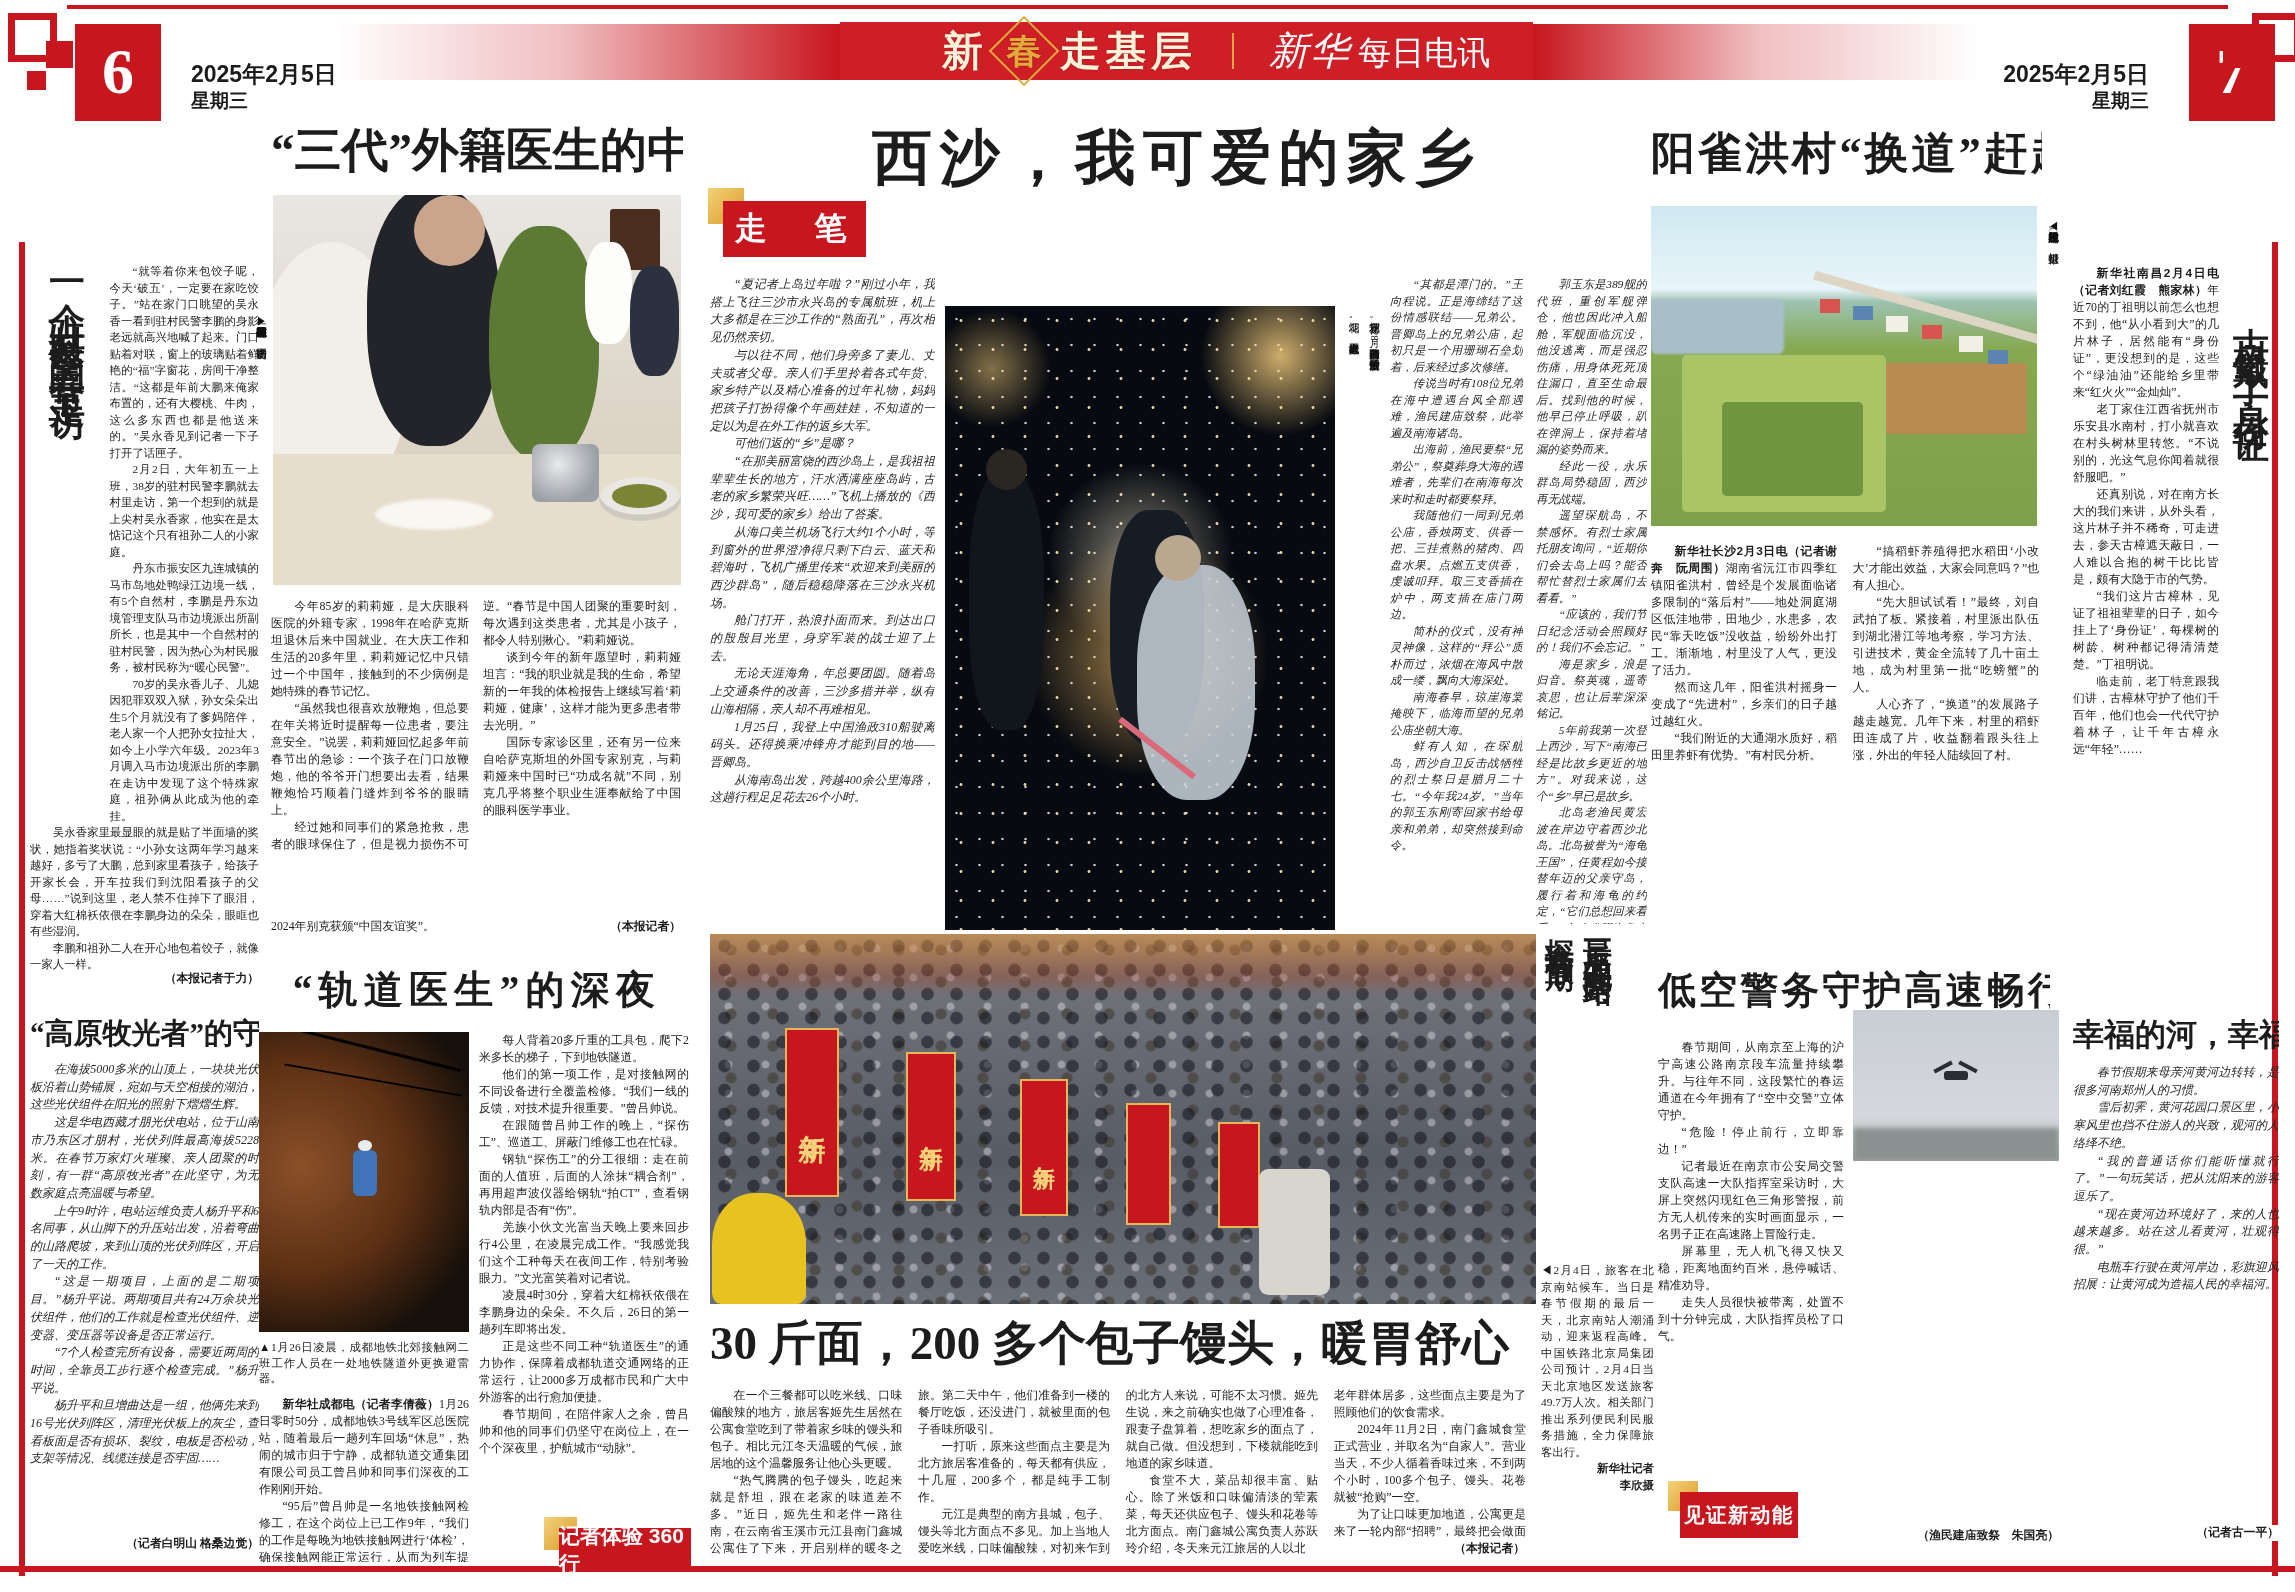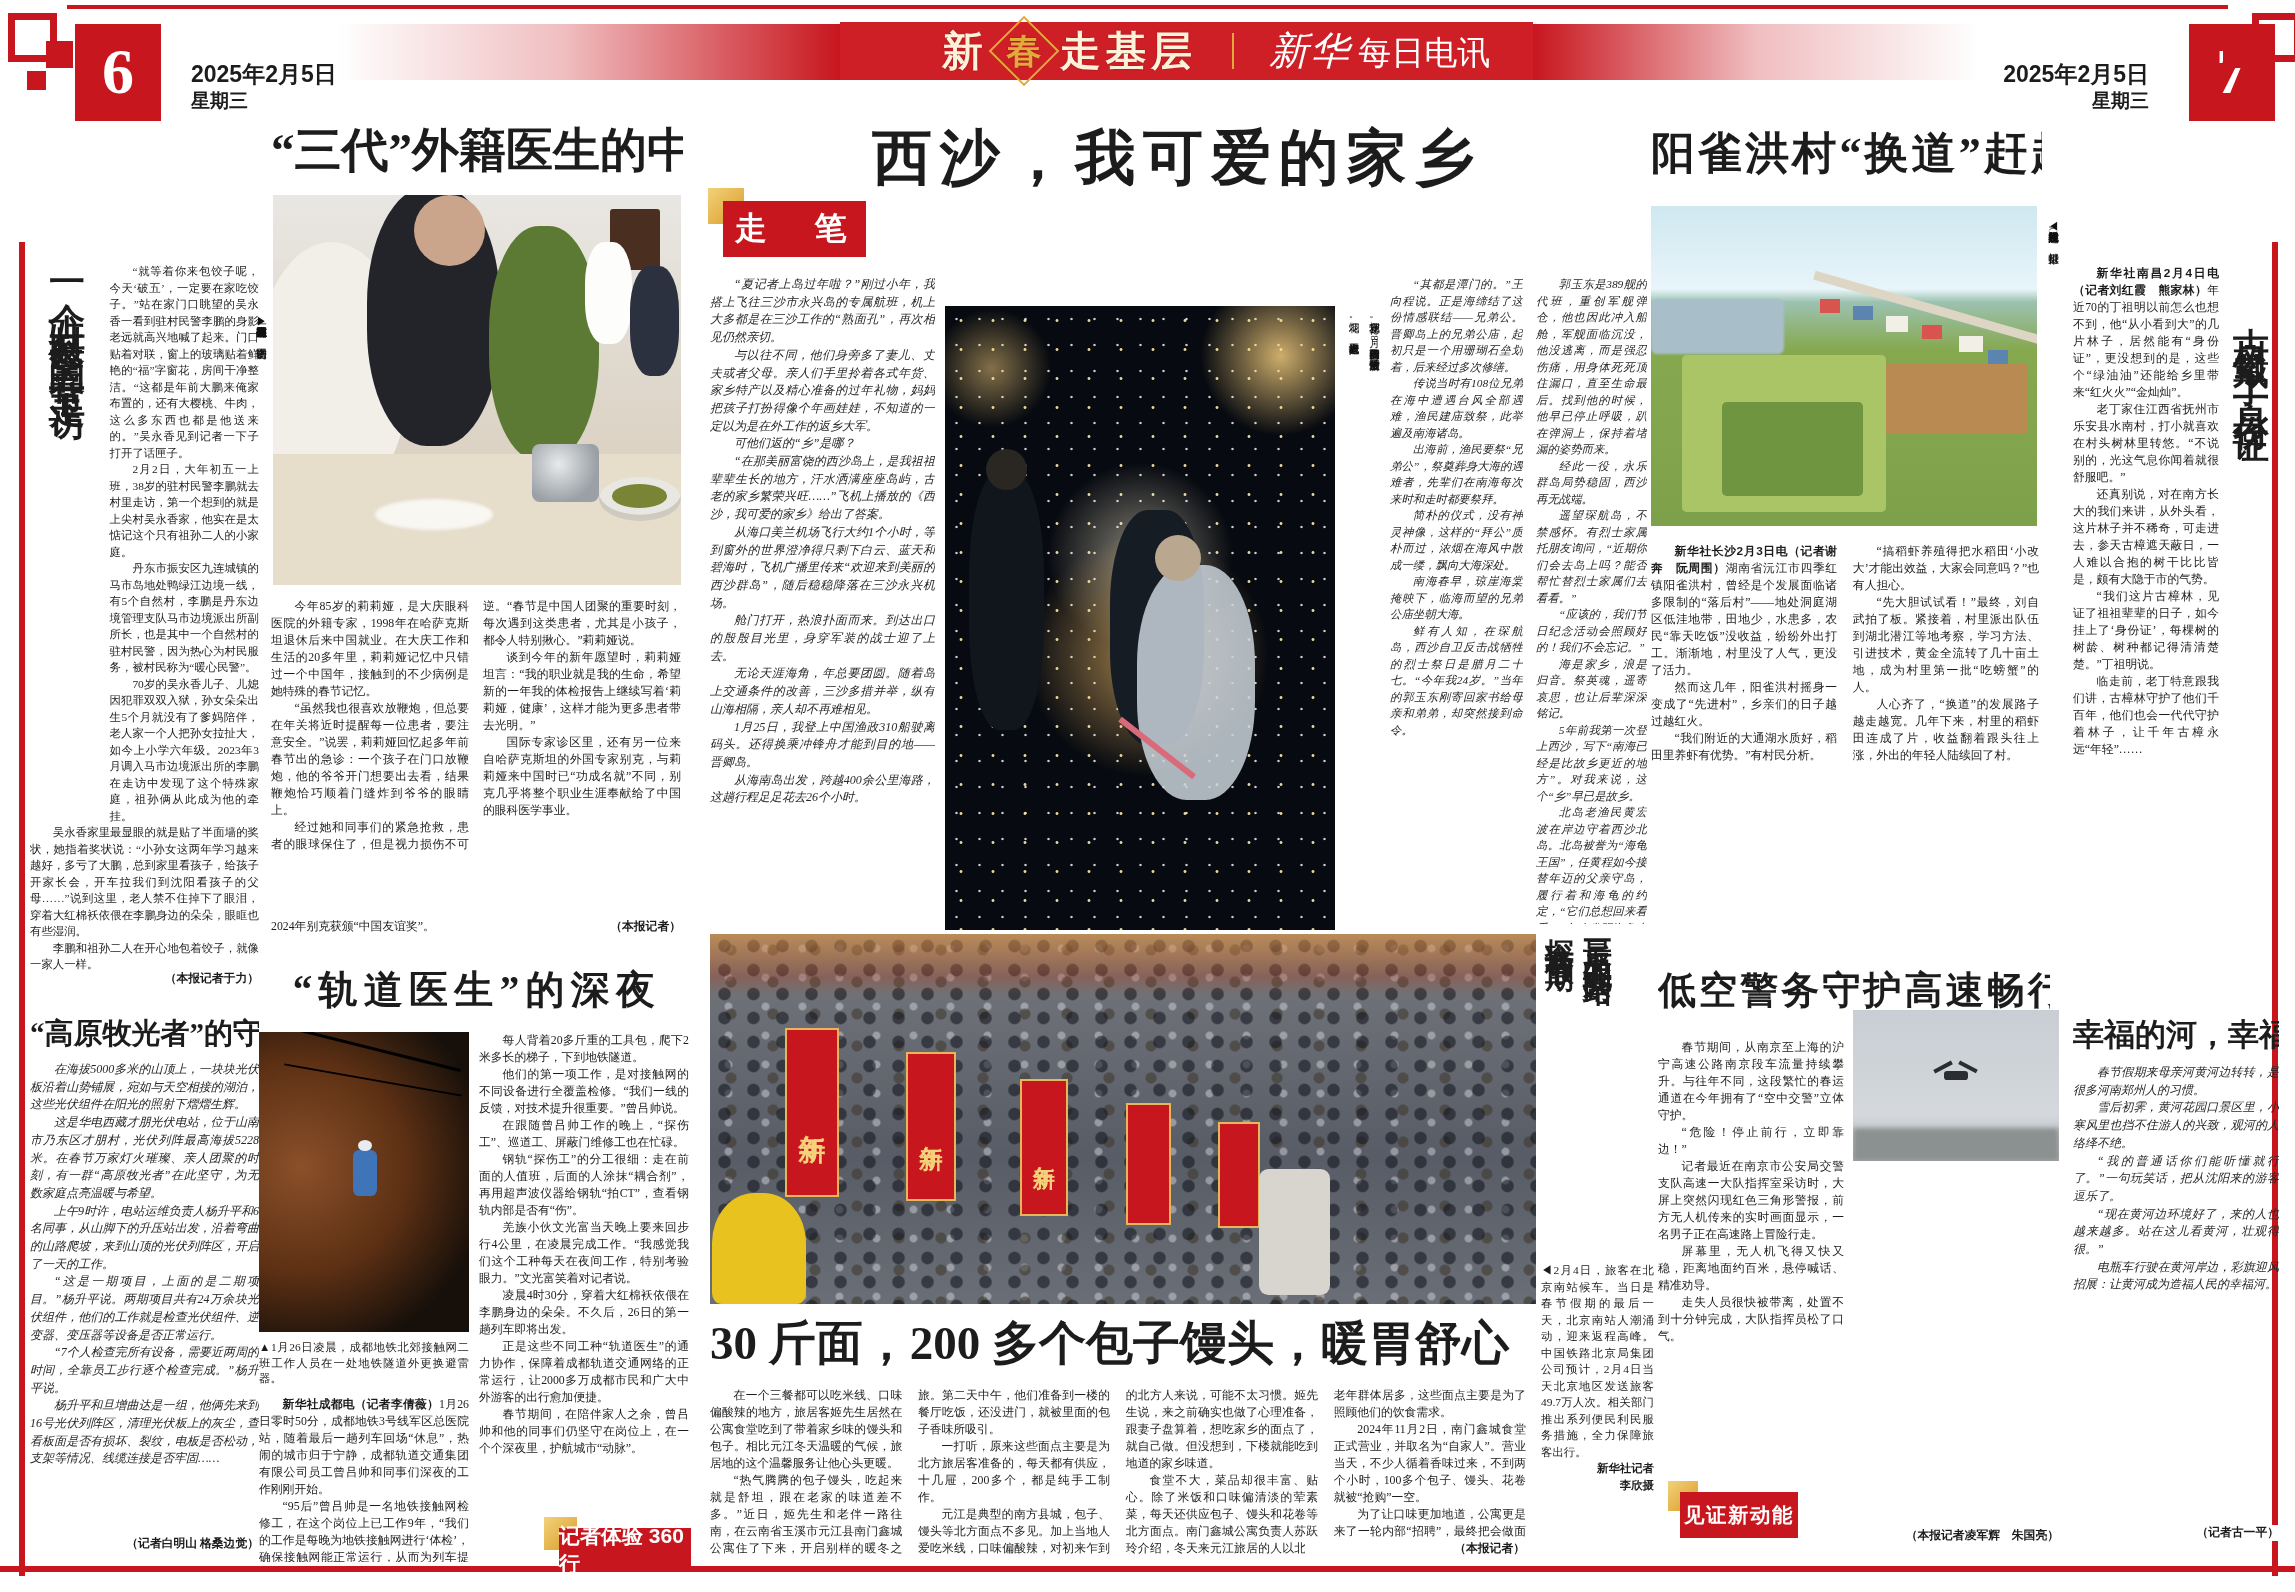--- a/index.html
+++ b/index.html
@@ -178,20 +178,21 @@
 
   <div class="abs vcap" style="left:1340px;top:314px;width:44px;height:439px;">
     <span>烟花守岁。1月28日除夕夜的晋卿岛，父母带着孩子一同放</span>
     <span style="display:block">烟花。　本报记者夏天摄</span>
   </div>
 
   <div class="abs body kai" style="left:1390px;top:276px;width:133px;height:648px;font-size:11.4px;line-height:16.5px;">
       <p>“其都是潭门的。”王向程说。正是海缔结了这份情感联结——兄弟公。晋卿岛上的兄弟公庙，起初只是一个用珊瑚石垒划着，后来经过多次修缮。</p>
       <p>传说当时有108位兄弟在海中遭遇台风全部遇难，渔民建庙致祭，此举遍及南海诸岛。</p>
       <p>出海前，渔民要祭“兄弟公”，祭奠葬身大海的遇难者，先辈们在南海每次来时和走时都要祭拜。</p>
+      <p>我随他们一同到兄弟公庙，香烛两支、供香一把、三挂煮熟的猪肉、四盘水果。点燃五支供香，虔诚叩拜。取三支香插在炉中，两支插在庙门两边。</p>
       <p>简朴的仪式，没有神灵神像，这样的“拜公”质朴而过，浓烟在海风中散成一缕，飘向大海深处。</p>
       <p>南海春早，琼崖海棠掩映下，临海而望的兄弟公庙坐朝大海。</p>
       <p>鲜有人知，在琛航岛，西沙自卫反击战牺牲的烈士祭日是腊月二十七。“今年我24岁。”当年的郭玉东刚寄回家书给母亲和弟弟，却突然接到命令。</p>
     </div>
   <div class="abs body kai" style="left:1536px;top:276px;width:111px;height:648px;font-size:11.4px;line-height:16.5px;">
       <p>郭玉东是389舰的代班，重创军舰弹仓，他也因此冲入船舱，军舰面临沉没，他没逃离，而是强忍伤痛，用身体死死顶住漏口，直至生命最后。找到他的时候，他早已停止呼吸，趴在弹洞上，保持着堵漏的姿势而来。</p>
       <p>经此一役，永乐群岛局势稳固，西沙再无战端。</p>
       <p>遥望琛航岛，不禁感怀。有烈士家属托朋友询问，“近期你们会去岛上吗？能否帮忙替烈士家属们去看看。”</p>
       <p>“应该的，我们节日纪念活动会照顾好的！我们不会忘记。”</p>
       <p>海是家乡，浪是归音。祭英魂，遥寄哀思，也让后辈深深铭记。</p>
@@ -299,21 +300,21 @@
       <p>记者最近在南京市公安局交警支队高速一大队指挥室采访时，大屏上突然闪现红色三角形警报，前方无人机传来的实时画面显示，一名男子正在高速路上冒险行走。</p>
       <p>屏幕里，无人机飞得又快又稳，距离地面约百米，悬停喊话、精准劝导。</p>
       <p>走失人员很快被带离，处置不到十分钟完成，大队指挥员松了口气。</p>
     </div>
   <div class="photo" style="left:1853px;top:1010px;width:206px;height:151px;background:linear-gradient(180deg,#c9ced4 0%,#d4d8dc 70%,#a9adaf 100%);">
     <div class="abs" style="left:91px;top:61px;width:23.5px;height:9.4px;background:#2a2d31;border-radius:3.1px;"></div>
     <div class="abs" style="left:80px;top:55px;width:20.4px;height:3.9px;background:#2a2d31;transform:rotate(-28deg);"></div>
     <div class="abs" style="left:105px;top:55px;width:20.4px;height:3.9px;background:#2a2d31;transform:rotate(28deg);"></div>
     <div class="abs" style="left:0;top:118px;width:206px;height:33px;background:#8b9190;filter:blur(2.4px);"></div>
   </div>
-  <div class="abs byline" style="left:1853px;top:1528px;width:206px;background:#fff;">（本报记者凌军辉　朱国亮）</div>
+  <div class="abs byline" style="left:1853px;top:1528px;width:206px;background:#fff;">（渔民建庙致祭　朱国亮）</div>
   <div class="abs goldsq" style="left:1668px;top:1481px;width:30px;height:30px;"></div>
   <div class="abs tagbox" style="left:1680px;top:1492px;width:118px;height:46px;font-size:20.4px;letter-spacing:1.6px;">见证新动能</div>
 
   <div class="abs hl" style="left:2073px;top:1014px;width:206px;font-size:31px;">幸福的河，幸福的人</div>
   <div class="abs body kai" style="left:2073px;top:1064px;width:206px;height:455px;">
       <p>春节假期来母亲河黄河边转转，是很多河南郑州人的习惯。</p>
       <p>雪后初霁，黄河花园口景区里，小寒风里也挡不住游人的兴致，观河的人络绎不绝。</p>
       <p>“我的普通话你们能听懂就行了。”一句玩笑话，把从沈阳来的游客逗乐了。</p>
       <p>“现在黄河边环境好了，来的人也越来越多。站在这儿看黄河，壮观得很。”</p>
       <p>电瓶车行驶在黄河岸边，彩旗迎风招展：让黄河成为造福人民的幸福河。</p>

